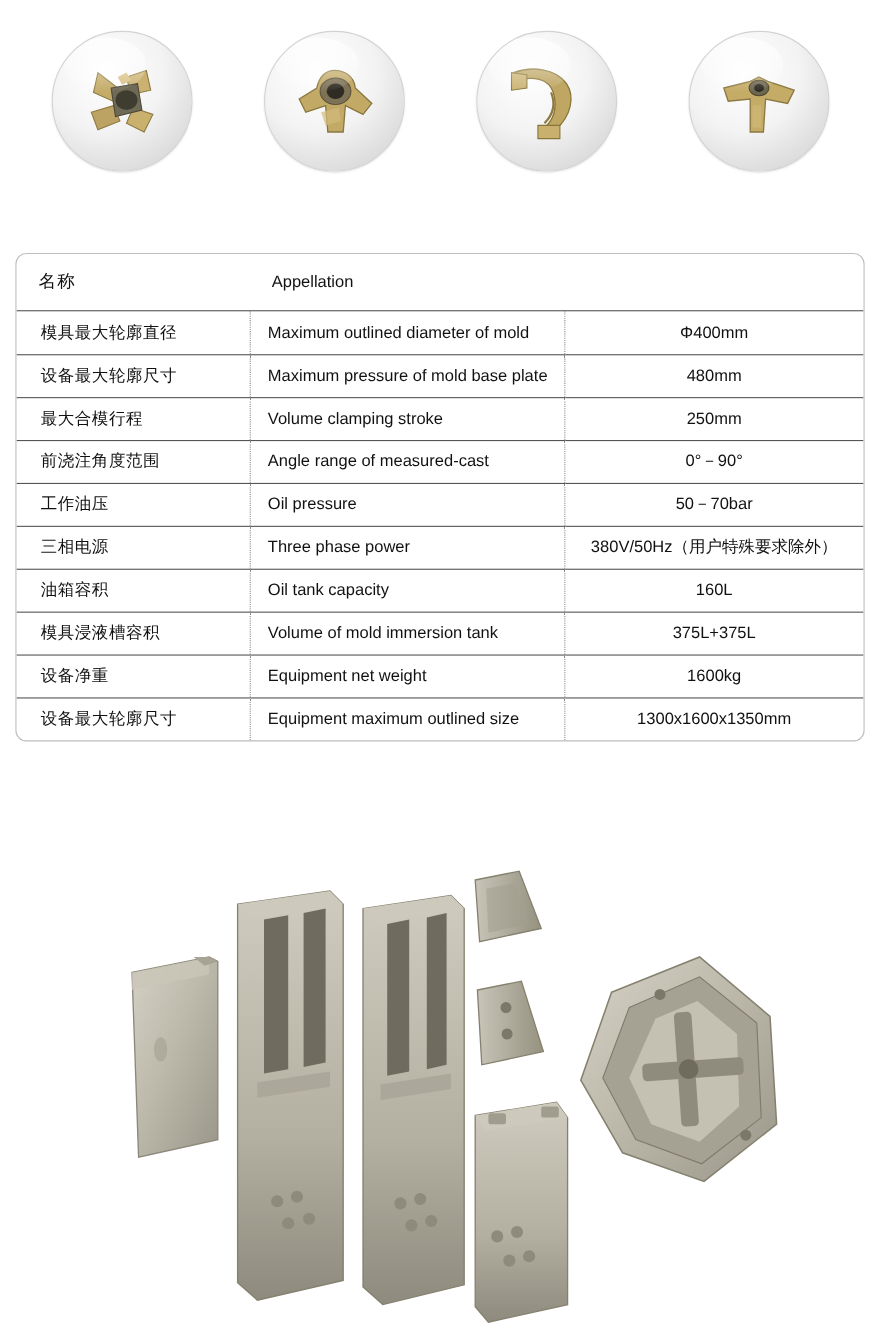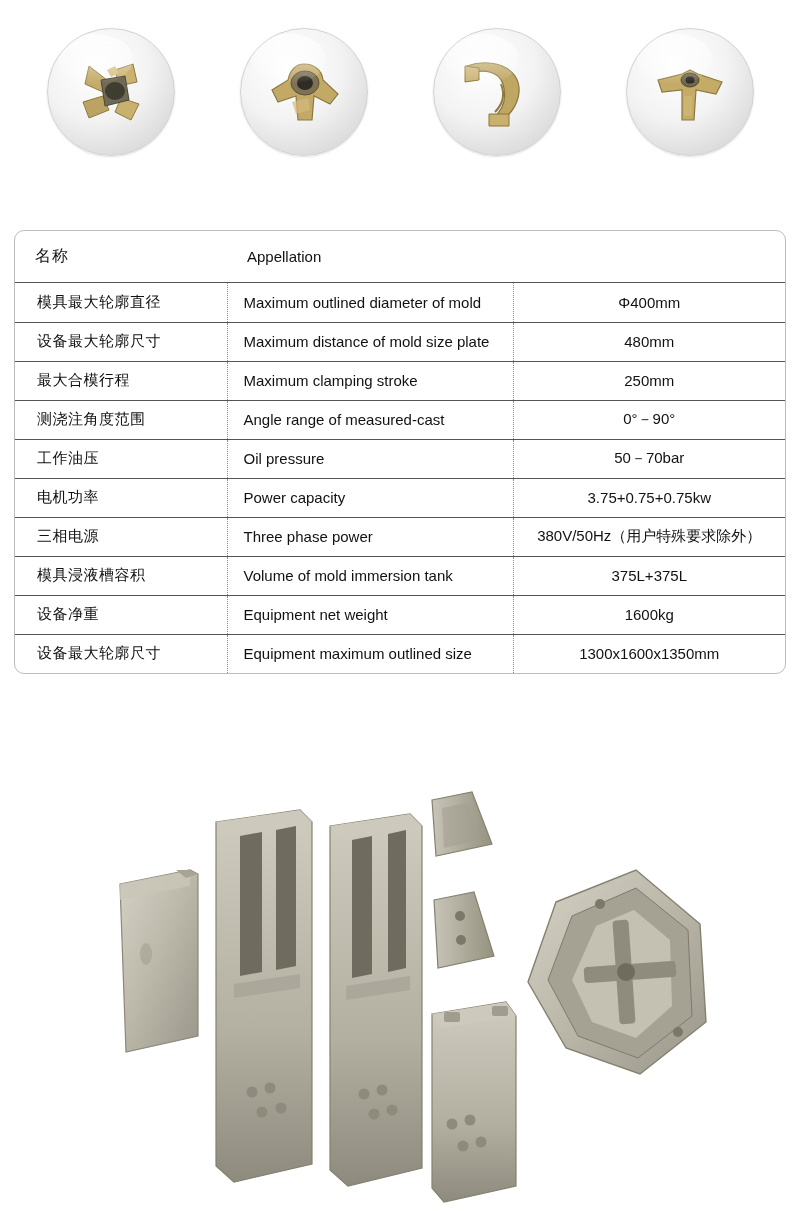--- a/index.html
+++ b/index.html
@@ -190,47 +190,47 @@
 
     <table class="spec">
       <tbody>
         <tr>
           <td class="c-cn">模具最大轮廓直径</td>
           <td class="c-en">Maximum outlined diameter of mold</td>
           <td class="c-val">Φ400mm</td>
         </tr>
         <tr>
           <td class="c-cn">设备最大轮廓尺寸</td>
-          <td class="c-en">Maximum distance of mold size plate</td>
+          <td class="c-en">Maximum pressure of mold base plate</td>
           <td class="c-val">480mm</td>
         </tr>
         <tr>
           <td class="c-cn">最大合模行程</td>
-          <td class="c-en">Maximum clamping stroke</td>
+          <td class="c-en">Volume clamping stroke</td>
           <td class="c-val">250mm</td>
         </tr>
         <tr>
-          <td class="c-cn">测浇注角度范围</td>
+          <td class="c-cn">前浇注角度范围</td>
           <td class="c-en">Angle range of measured-cast</td>
           <td class="c-val">0°－90°</td>
         </tr>
         <tr>
           <td class="c-cn">工作油压</td>
           <td class="c-en">Oil pressure</td>
           <td class="c-val">50－70bar</td>
         </tr>
         <tr>
-          <td class="c-cn">电机功率</td>
-          <td class="c-en">Power capacity</td>
-          <td class="c-val">3.75+0.75+0.75kw</td>
-        </tr>
-        <tr>
           <td class="c-cn">三相电源</td>
           <td class="c-en">Three phase power</td>
           <td class="c-val">380V/50Hz（用户特殊要求除外）</td>
+        </tr>
+        <tr>
+          <td class="c-cn">油箱容积</td>
+          <td class="c-en">Oil tank capacity</td>
+          <td class="c-val">160L</td>
         </tr>
         <tr>
           <td class="c-cn">模具浸液槽容积</td>
           <td class="c-en">Volume of mold immersion tank</td>
           <td class="c-val">375L+375L</td>
         </tr>
         <tr>
           <td class="c-cn">设备净重</td>
           <td class="c-en">Equipment net weight</td>
           <td class="c-val">1600kg</td>

